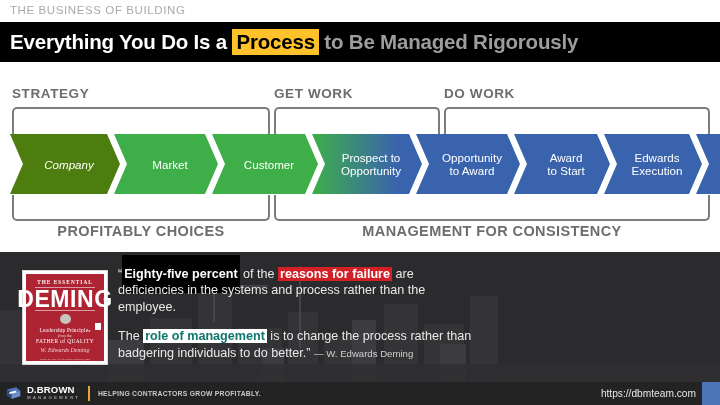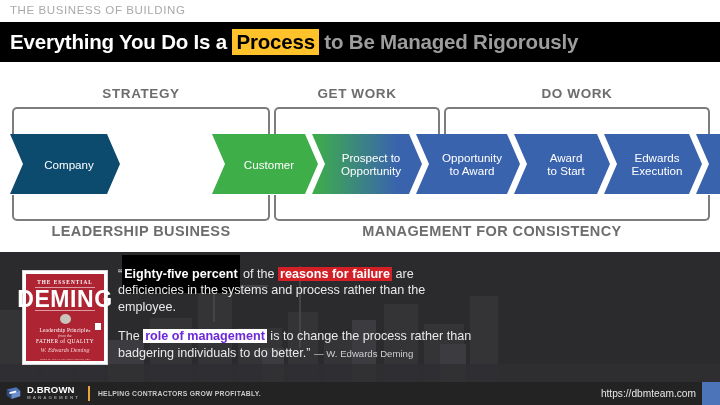--- a/index.html
+++ b/index.html
@@ -19,21 +19,21 @@
            padding-left:10px; white-space:nowrap; }
   .t-white  { color:#ffffff; }
   .t-grey   { color:#9d9d9d; }
   .t-hl     { background:#FFC22B; color:#000000; padding:1px 4px 2px 4px; }
 
   
   .diagram { position:absolute; left:0; top:62px; width:720px; height:190px;
              background:#ffffff; }
 
   .grp-label { position:absolute; font-size:13.5px; font-weight:700;
-               color:#6d6d6d; letter-spacing:0.6px; text-align:center; top:24px; }
+               color:#6d6d6d; letter-spacing:0.6px; text-align:left; top:24px; }
 
   .bracket-top { position:absolute; top:45px; height:27px;
                  border:2.2px solid #7d7d7d; border-bottom:none;
                  border-top-left-radius:5px; border-top-right-radius:5px; }
   .bracket-bot { position:absolute; top:133px; height:26px;
                  border:2.2px solid #7d7d7d; border-top:none;
                  border-bottom-left-radius:5px; border-bottom-right-radius:5px; }
 
   .bot-label { position:absolute; top:161px; font-size:14.5px; font-weight:700;
                color:#6d6d6d; letter-spacing:0.4px; text-align:center; }
@@ -74,21 +74,21 @@
   .bk-badge { position:absolute; right:6px; top:52px; width:13px; height:7px;
               background:#ffffff; display:flex; }
   .bk-badge i { flex:1; }
   .bk-badge i:first-child { background:#AE2432; }
 
   .quotetext { position:absolute; left:118px; top:14px; width:362px;
                color:#e9e9e9; font-size:12.6px; line-height:16.4px; }
   .q-p2 { margin-top:13px; }
   .hl-black { background:#000000; color:#ffffff; font-weight:700; padding:12px 2px; }
   .hl-red   { background:#D31F26; color:#ffffff; font-weight:700; padding:0 2px; }
-  .hl-white { background:#ffffff; color:#6d28d9; font-weight:700; padding:0 2px; }
+  .hl-white { background:#ffffff; color:#0f766e; font-weight:700; padding:0 2px; }
   .attrib { font-size:9.6px; color:#cfcfcf; }
 
   
   .footer { position:absolute; left:0; top:382px; width:720px; height:23px;
             background:#232323; display:flex; align-items:center; }
   .logo-mark { width:17px; height:15px; margin-left:5px; position:relative; }
   .logo-txt { margin-left:5px; line-height:8px; }
   .logo-name { font-size:9.6px; font-weight:700; color:#ffffff; letter-spacing:0.1px; }
   .logo-sub { font-size:4.4px; font-weight:700; color:#9a9a9a; letter-spacing:2.1px; }
   .divider { width:2px; height:15px; background:#E8A33D; margin-left:8px; }
@@ -114,22 +114,25 @@
         <div class="grp-label" style="left: 12px; width: 258px;">STRATEGY</div>
         <div class="grp-label" style="left: 274px; width: 166px;">GET WORK</div>
         <div class="grp-label" style="left: 444px; width: 266px;">DO WORK</div>
       </div>
     <div id="brackets-top">
         <div class="bracket-top" style="left: 12px; width: 258px;"></div>
         <div class="bracket-top" style="left: 274px; width: 166px;"></div>
         <div class="bracket-top" style="left: 444px; width: 266px;"></div>
       </div>
     <div class="chev-row" id="chev-row">
-        <div class="chev first" style="left: 0px; width: 110px; z-index: 20; background: #0c4a6e;">
+        <div class="chev first" style="left: 0px; width: 110px; z-index: 20; background: #4d7c0f; font-style: italic;">
           <span style="white-space: pre-line;">Company</span>
+        </div>
+        <div class="chev" style="left: 104px; width: 104px; z-index: 19; background: rgb(62, 174, 73);">
+          <span style="white-space: pre-line;">Market</span>
         </div>
         <div class="chev" style="left: 202px; width: 106px; z-index: 18; background: rgb(62, 174, 73);">
           <span style="white-space: pre-line;">Customer</span>
         </div>
         <div class="chev" style="left: 302px; width: 110px; z-index: 17; background: linear-gradient(90deg, rgb(62, 174, 73) 0%, rgb(58, 99, 174) 78%);">
           <span style="white-space: pre-line;">Prospect to
 Opportunity</span>
         </div>
         <div class="chev" style="left: 406px; width: 104px; z-index: 16; background: rgb(58, 99, 174);">
           <span style="white-space: pre-line;">Opportunity
@@ -143,21 +146,21 @@
           <span style="white-space: pre-line;">Edwards
 Execution</span>
         </div>
         <div class="chev" style="left: 686px; width: 100px; z-index: 13; background: rgb(58, 99, 174);"></div>
       </div>
     <div id="brackets-bot">
         <div class="bracket-bot" style="left: 12px; width: 258px;"></div>
         <div class="bracket-bot" style="left: 274px; width: 436px;"></div>
       </div>
     <div id="bot-labels">
-        <div class="bot-label" style="left: 12px; width: 258px;">LEADERSHIP BUSINESS</div>
+        <div class="bot-label" style="left: 12px; width: 258px;">PROFITABLY CHOICES</div>
         <div class="bot-label" style="left: 274px; width: 436px;">MANAGEMENT FOR CONSISTENCY</div>
       </div>
   </div>
 
   <div class="quoteband">
     <svg class="cityscape" viewBox="0 0 720 130" preserveAspectRatio="none">
       <rect width="720" height="130" fill="#2b2b2d"></rect>
       <g fill="#343437">
         <rect x="0" y="58" width="38" height="72"></rect>
         <rect x="42" y="74" width="30" height="56"></rect>

